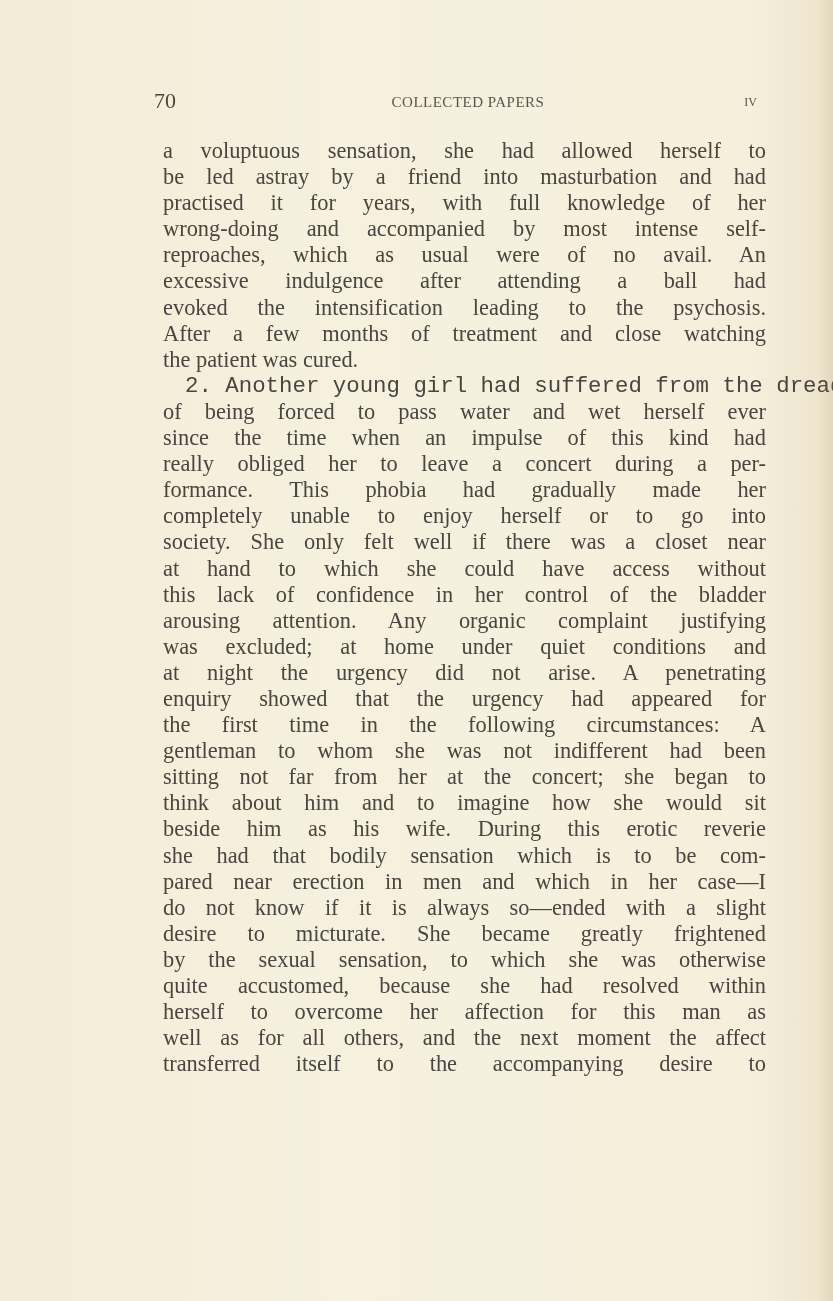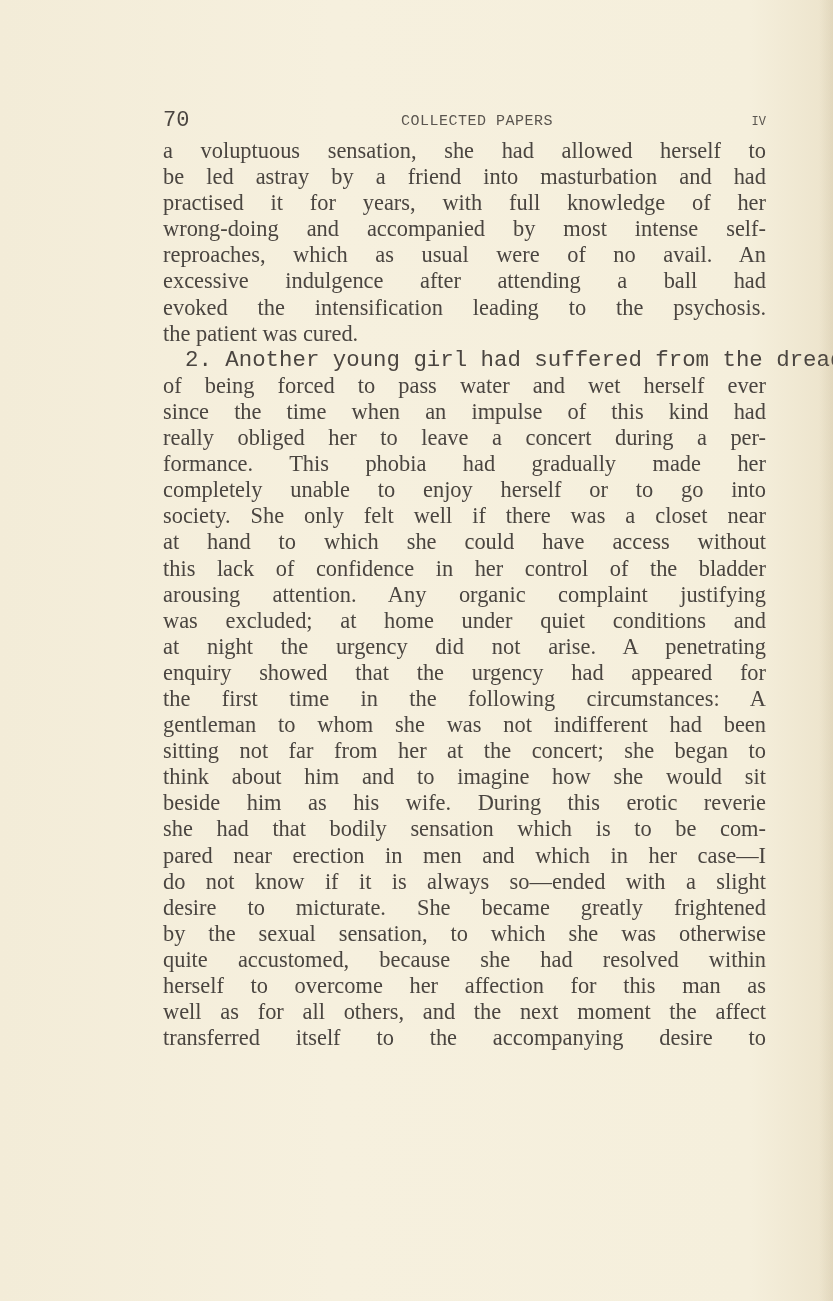--- a/index.html
+++ b/index.html
@@ -16,26 +16,25 @@
     color: #4a4540;
   }
   .page {
     position: absolute;
     left: 0; top: 0;
     width: 833px; height: 1301px;
     background: linear-gradient(90deg, #f3ecd8 0%, #f6f0de 40%, #f5efdc 90%, #ece3cb 100%);
   }
   .header {
     position: absolute;
-    left: 163px;
+    left: 154px;
     top: 88px;
     width: 603px;
     height: 26px;
-    font-family: Liberation Mono, monospace;
-    margin-top: 20px;
+    font-family: Liberation Serif, serif;
   }
   .folio {
     position: absolute;
     left: 0;
     top: 0;
     font-size: 22px;
     line-height: 26px;
     color: #4a4540;
   }
   .running-title {
@@ -102,20 +101,21 @@
   </div>
 
   <div class="body-text">
     <span class="line">a voluptuous sensation, she had allowed herself to</span>
     <span class="line">be led astray by a friend into masturbation and had</span>
     <span class="line">practised it for years, with full knowledge of her</span>
     <span class="line">wrong-doing and accompanied by most intense self-</span>
     <span class="line">reproaches, which as usual were of no avail. An</span>
     <span class="line">excessive indulgence after attending a ball had</span>
     <span class="line">evoked the intensification leading to the psychosis.</span>
+    <span class="line">After a few months of treatment and close watching</span>
     <span class="line last">the patient was cured.</span>
     <span class="line indent">2. Another young girl had suffered from the dread</span>
     <span class="line">of being forced to pass water and wet herself ever</span>
     <span class="line">since the time when an impulse of this kind had</span>
     <span class="line">really obliged her to leave a concert during a per-</span>
     <span class="line">formance. This phobia had gradually made her</span>
     <span class="line">completely unable to enjoy herself or to go into</span>
     <span class="line">society. She only felt well if there was a closet near</span>
     <span class="line">at hand to which she could have access without</span>
     <span class="line">this lack of confidence in her control of the bladder</span>

